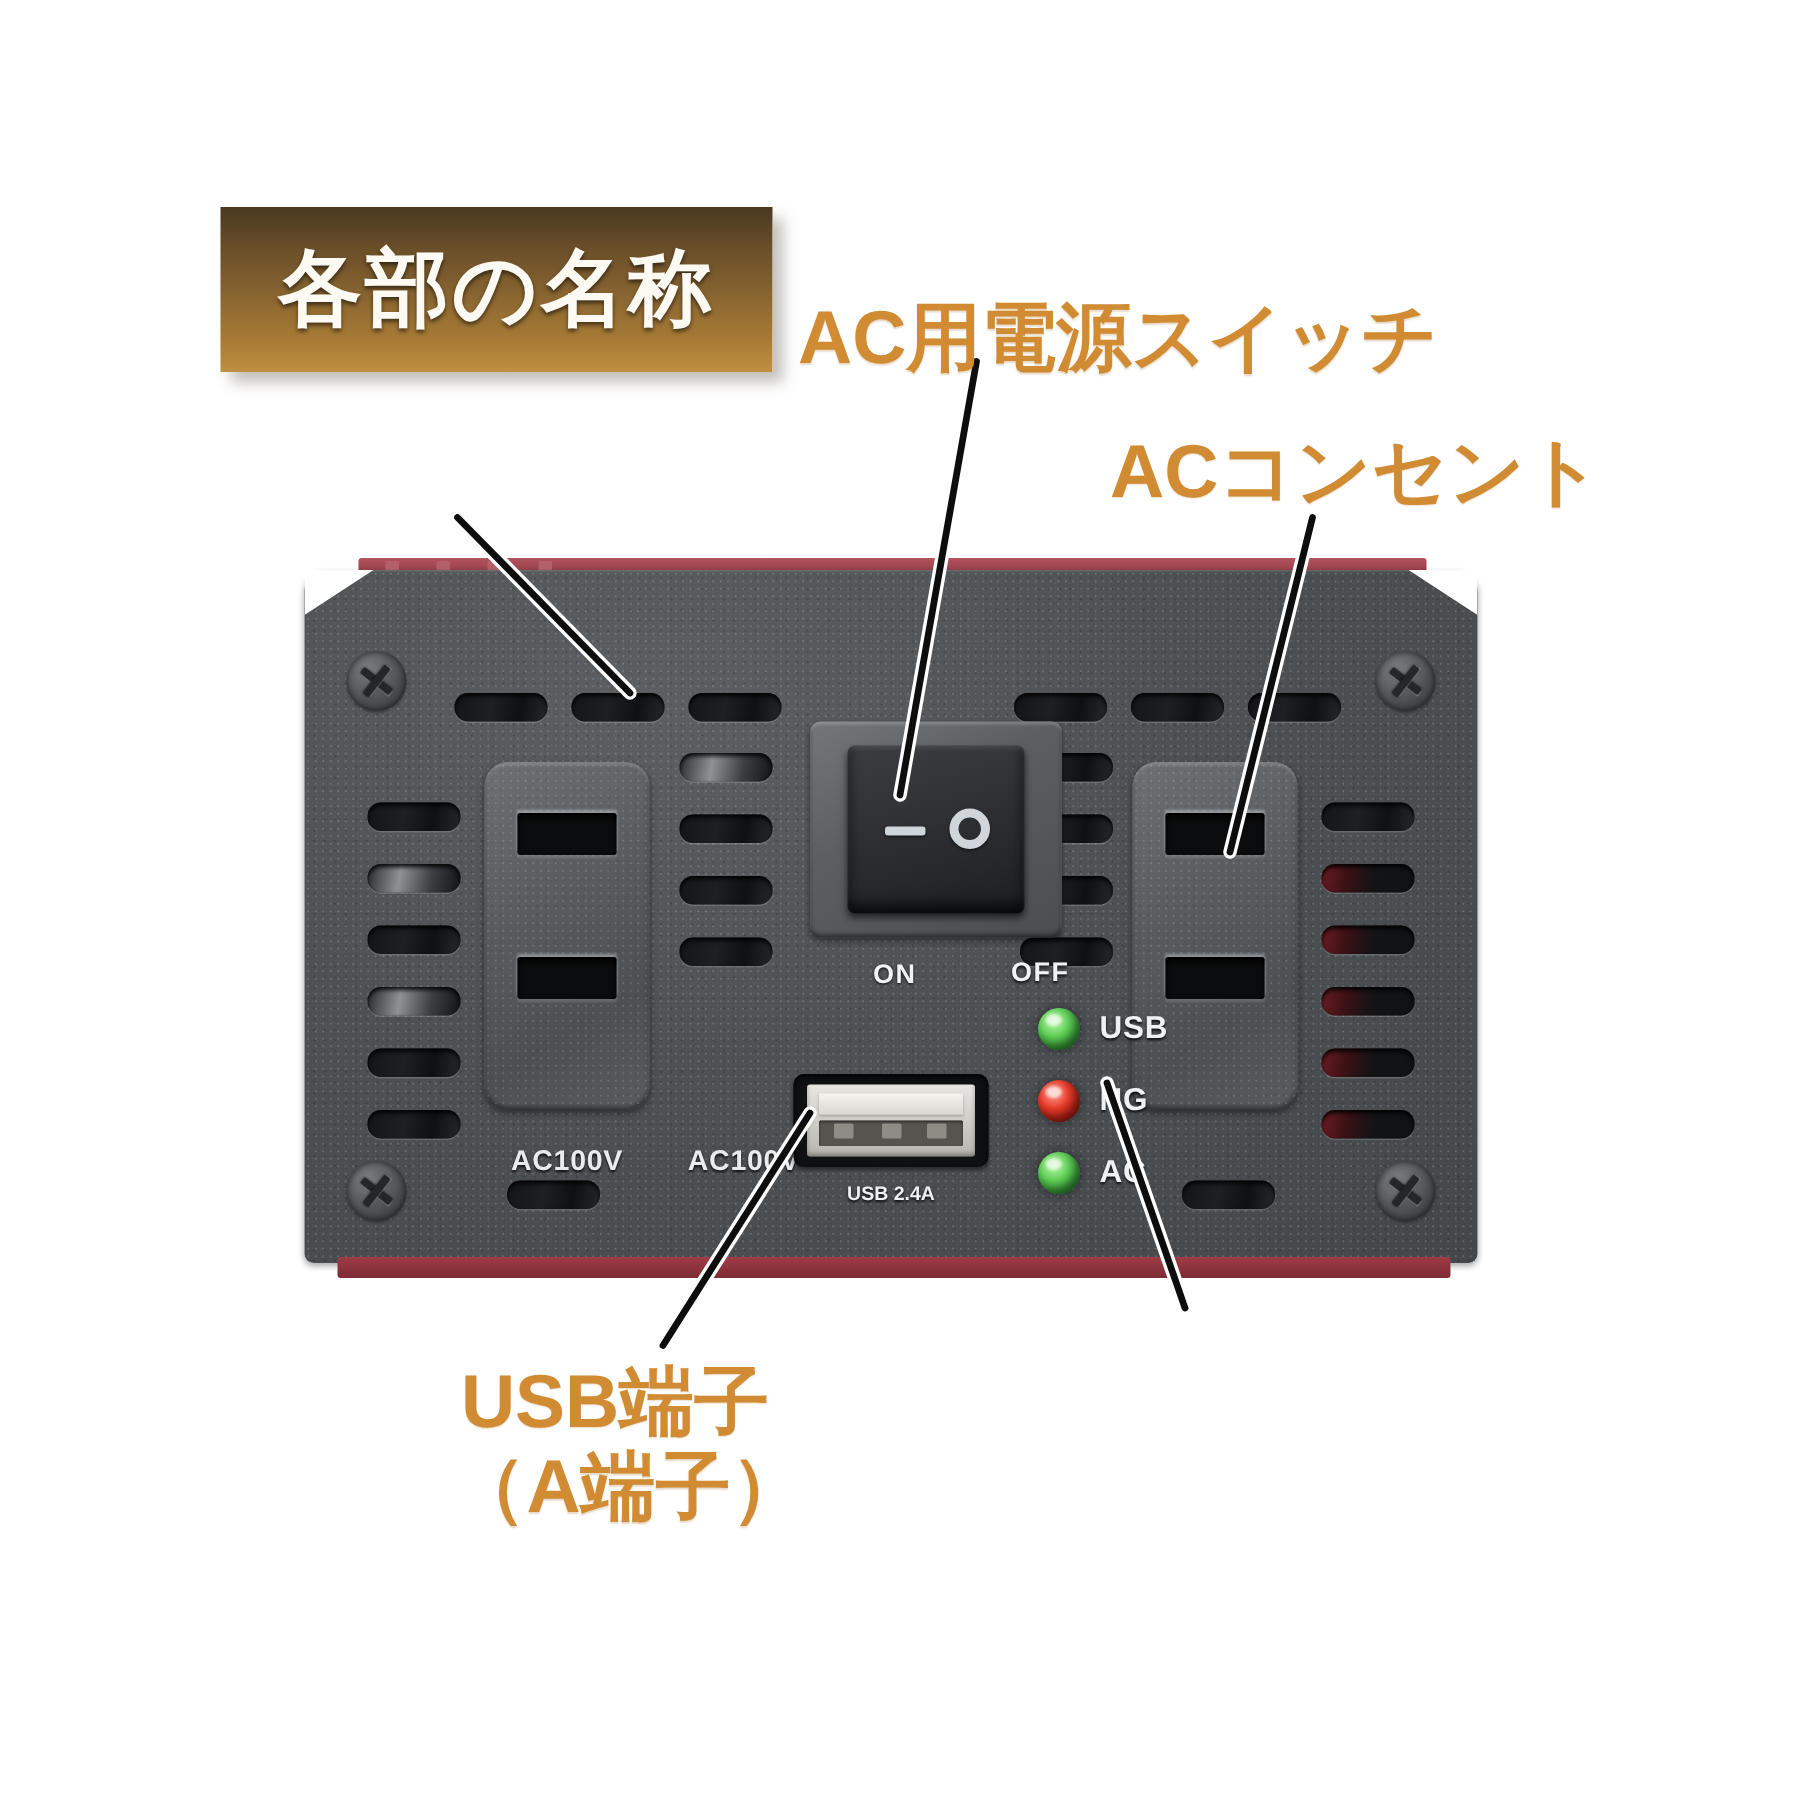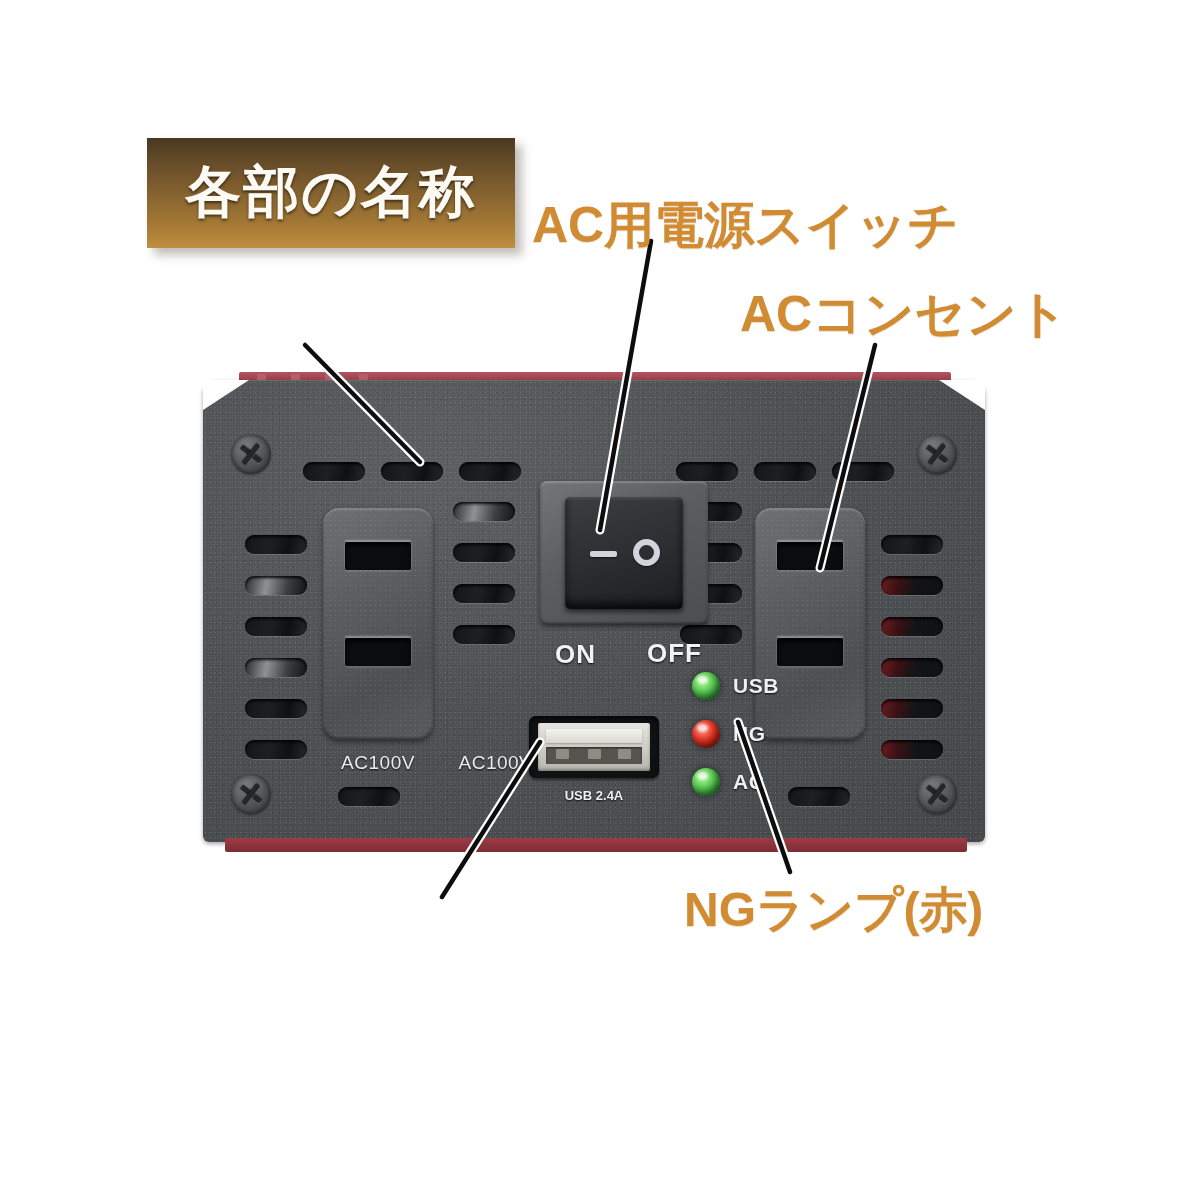--- a/index.html
+++ b/index.html
@@ -124,22 +124,22 @@
     position:absolute;left:50%;transform:translateX(-50%);
     width:66px;height:28px;background:#0b0c0d;border-radius:2px;
     box-shadow:inset 0 3px 5px rgba(0,0,0,1),
                0 -2px 2px rgba(190,195,200,.55),
                0 2px 2px rgba(150,155,160,.35);
   }
   .slot.top{top:34px;}
   .slot.bot{top:130px;}
   .outlet-label{
     position:absolute;left:50%;transform:translateX(-50%);
-    color:#e9ecee;font-size:19px;font-weight:normal;white-space:nowrap;
-    text-shadow:0 1px 2px rgba(0,0,0,.85);letter-spacing:.5px;
+    color:#e9ecee;font-size:19px;font-weight:bold;white-space:nowrap;
+    text-shadow:0 1px 2px rgba(0,0,0,.85);letter-spacing:.5px;margin-top:12px;
   }
 
   
   .switch-bezel{
     position:absolute;left:337px;top:101px;width:168px;height:144px;border-radius:7px;
     background:linear-gradient(150deg,#74777a 0%,#5c5f62 40%,#4b4e51 100%);
     box-shadow:inset 0 2px 2px rgba(255,255,255,.2), inset 0 -2px 3px rgba(0,0,0,.5), 0 2px 4px rgba(0,0,0,.45);
   }
   .switch-rocker{
     position:absolute;left:25px;top:16px;width:118px;height:112px;border-radius:5px;
@@ -148,22 +148,22 @@
   }
   .sw-dash{
     position:absolute;left:25px;top:54px;width:27px;height:6px;border-radius:2px;
     background:#cfd5da;box-shadow:0 1px 2px rgba(0,0,0,.6);
   }
   .sw-circ{
     position:absolute;left:68px;top:42px;width:27px;height:27px;border-radius:50%;
     border:6px solid #cfd5da;box-sizing:border-box;box-shadow:0 1px 2px rgba(0,0,0,.6);
   }
   .sw-text{
-    position:absolute;color:#f0f3f5;font-size:26px;font-weight:bold;
-    text-shadow:0 1px 2px rgba(0,0,0,.9);letter-spacing:1px;
+    position:absolute;color:#f0f3f5;font-size:18px;font-weight:bold;
+    text-shadow:0 1px 2px rgba(0,0,0,.9);letter-spacing:1px;margin-left:27px;
   }
   #sw-on{left:352px;top:259px;}
   #sw-off{left:444px;top:258px;}
 
   
   .led{
     position:absolute;width:28px;height:28px;border-radius:50%;
     box-shadow:inset -3px -4px 6px rgba(0,0,0,.45), 0 0 7px rgba(0,0,0,.5);
   }
   .led::after{
@@ -327,18 +327,21 @@
       <line x1="540" y1="742" x2="442" y2="897"></line>
       <line x1="738" y1="722" x2="790" y2="872"></line>
     </g>
   </svg>
 
 
   <div class="label" id="lbl-switch">AC用電源スイッチ</div>
 
   <div class="label" id="lbl-outlet">ACコンセント</div>
 
+  <div class="label" id="lbl-usb">
+    <div class="l1">USB端子</div>
+    <div class="l2">（A端子）</div>
+  </div>
 
   <div class="label" id="lbl-lamps">
-    <div>NGランプ(赤)</div>
   </div>
 
 </div>
 
 </body></html>

